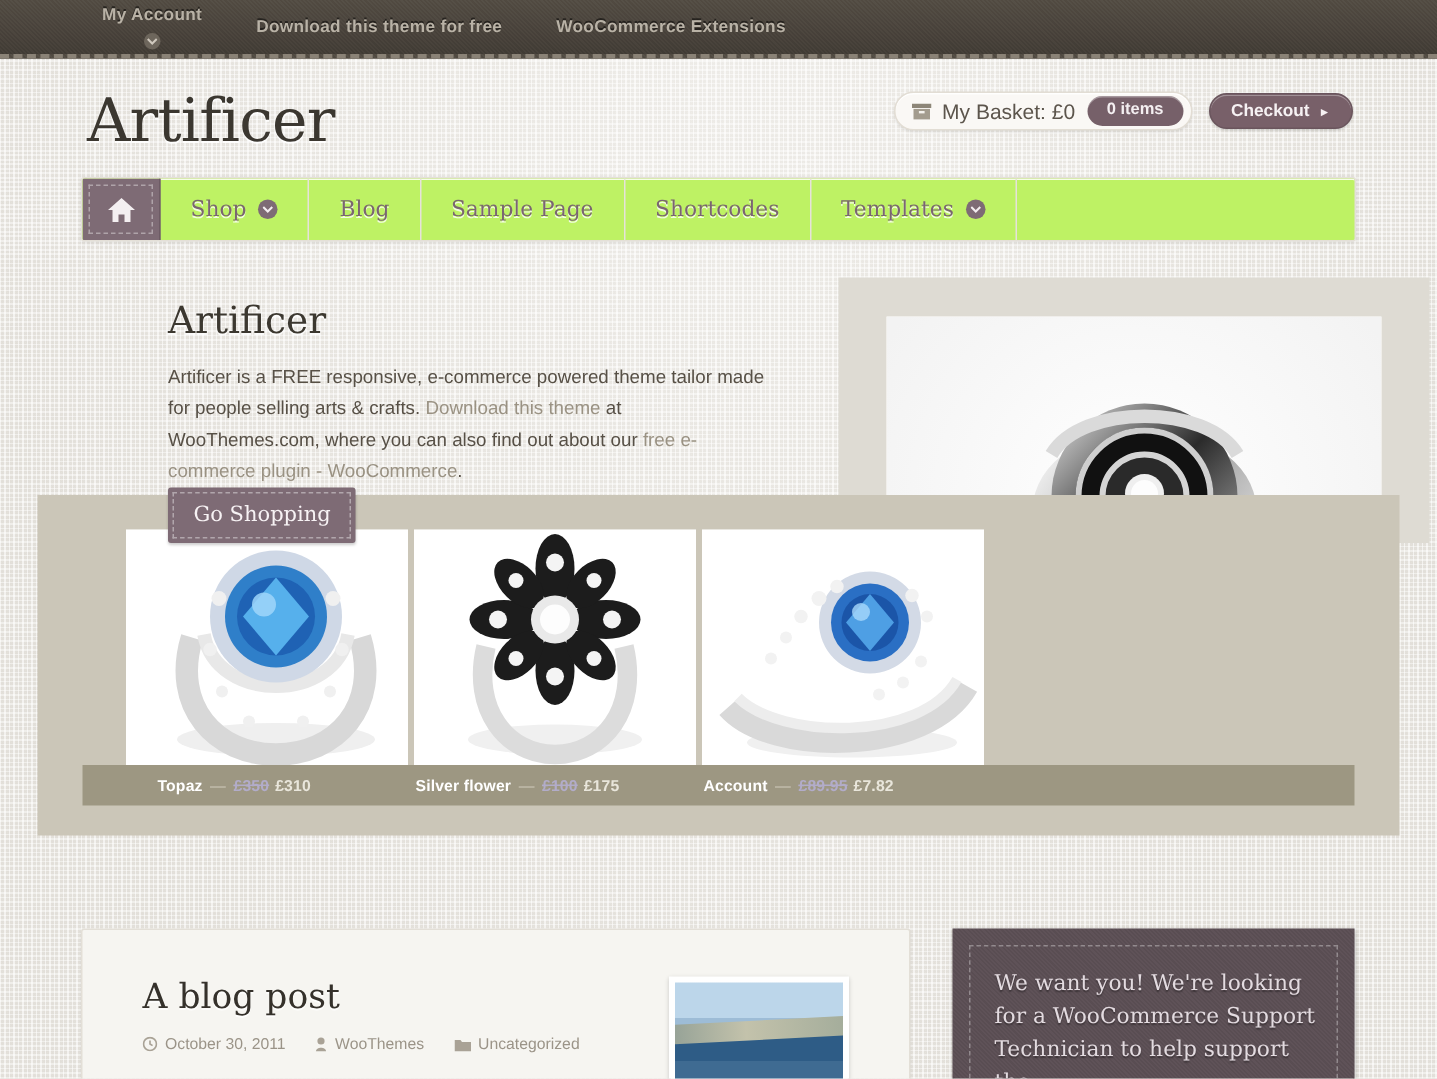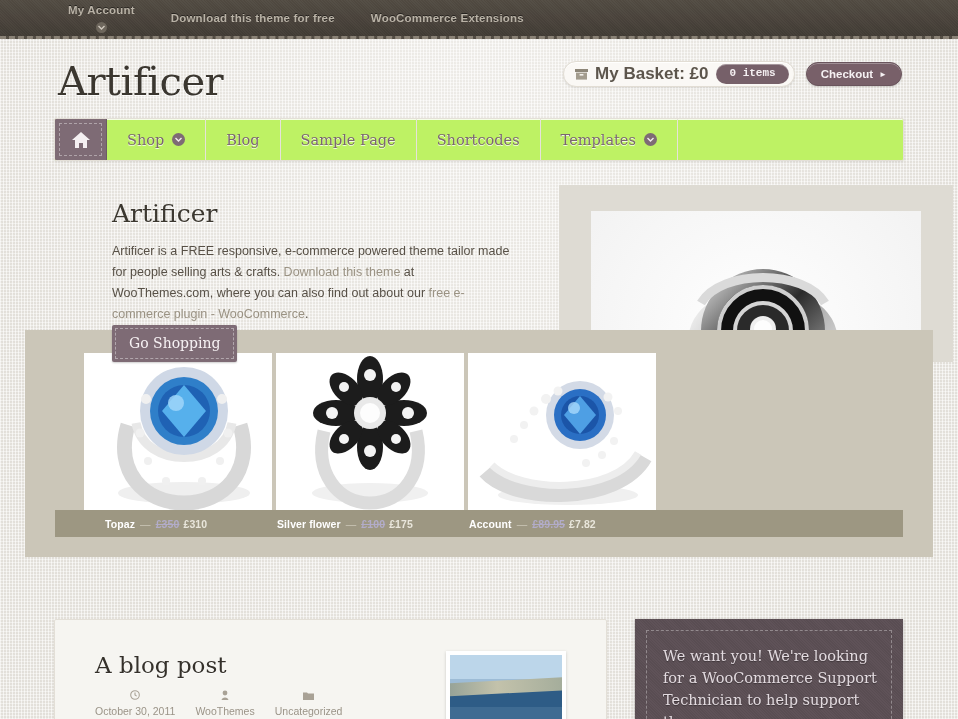--- a/index.html
+++ b/index.html
@@ -75,33 +75,32 @@
     border-radius: 16px;
     height: 26px;
     display: flex; align-items: center;
     padding: 0 5px 0 11px;
     gap: 8px;
     box-shadow: 0 1px 0 rgba(255,255,255,.9) inset, 0 1px 2px rgba(0,0,0,.09);
     border: 1px solid #e2ddd4;
     cursor: pointer;
   }
   .basket-label {
-    font-size: 17px; color: #5c554c; font-weight: bold;
+    font-size: 14px; color: #5c554c; font-weight: normal;
     display:flex; align-items:center; gap:7px;
   }
   .basket-icon { width: 13px; height: 11px; display:block; }
   .items-badge {
     background: #766069;
     color: #f4eff1;
     border-radius: 13px;
     font-size: 11px; font-weight: bold;
     padding: 4px 13px 5px;
     line-height: 1;
     box-shadow: 0 1px 0 rgba(255,255,255,.35) inset;
-    font-family: Liberation Mono, monospace;
   }
   .checkout-btn {
     background: #786069;
     color: #f6f1f3;
     border-radius: 14px;
     font-size: 11.5px; font-weight: bold;
     padding: 6px 14px 5px;
     line-height: 1;
     margin-left: 11px;
     border: 1px solid #6a555d;
@@ -227,21 +226,21 @@
   }
   .blog-title {
     font-family: "DejaVu Serif", "Liberation Serif", serif;
     font-size: 23px; color: #35312b;
     text-shadow: 0 1px 0 rgba(255,255,255,.8);
   }
   .blog-meta {
     margin-top: 12px; display: flex; gap: 20px; align-items: center;
     font-size: 10.5px; color: #9b9488;
   }
-  .blog-meta span { display: inline-flex; align-items: center; gap: 5px; flex-direction: column; }
+  .blog-meta span { display: inline-flex; align-items: center; gap: 5px; }
   .blog-thumb {
     position: absolute; right: 40px; top: 31px;
     width: 120px; height: 92px; background: #fff;
     padding: 4px; box-shadow: 0 1px 3px rgba(0,0,0,.18);
   }
   .blog-thumb .img {
     width: 100%; height: 100%;
     background:
       linear-gradient(#bcd6ea 0 28%, #9dbcd6 28% 34%, #2e5c86 34% 62%, #3f6b92 62% 78%, #6e8ca8 78% 100%);
     position: relative; overflow: hidden;

